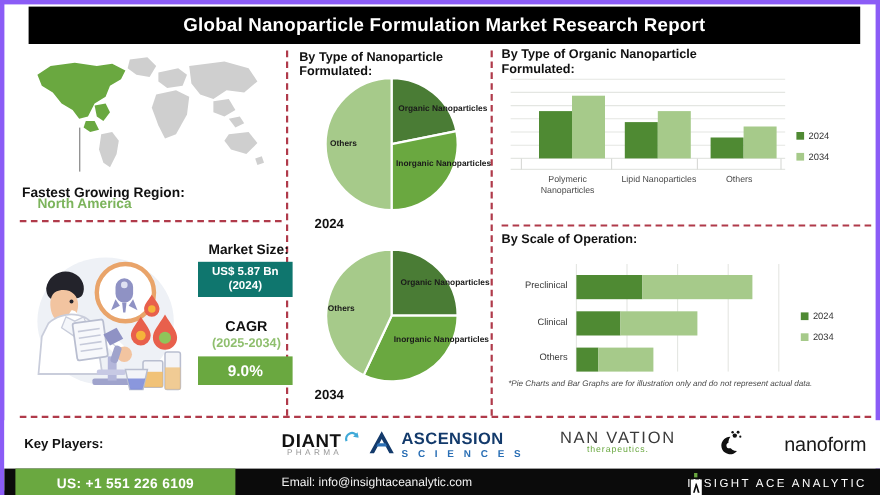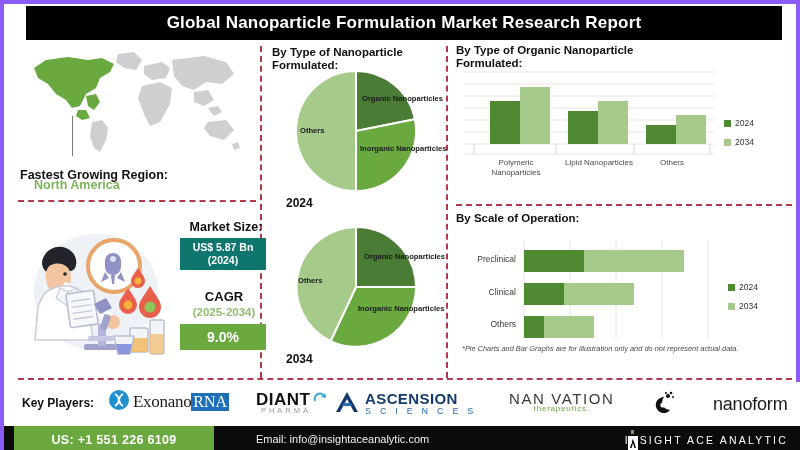--- a/index.html
+++ b/index.html
@@ -102,21 +102,21 @@
   .logo-exo{left:105px;}
   .logo-diant{left:252px;}
   .logo-asc{left:330px;}
   .logo-nano{left:505px;}
   .logo-nf{left:648px;gap:32px;}
   .exo-text{font-family:"Liberation Serif", serif;font-size:17px;color:#1b1b1b;letter-spacing:-.3px;}
   .exo-rna{background:#1f6fb8;color:#fff;font-family:"Liberation Serif", serif;font-size:16px;padding:0 2px;letter-spacing:0;}
   .diant-main{font-family:"Liberation Sans", sans-serif;font-size:17px;font-weight:bold;color:#111;letter-spacing:.5px;}
   .diant-sub{font-size:7.5px;color:#9a9a9a;letter-spacing:3px;text-align:center;margin-top:-4px;}
   .asc-main{font-size:15px;font-weight:bold;color:#133a6b;letter-spacing:.4px;line-height:14px;}
-  .asc-sub{font-size:9px;font-weight:normal;color:#2a6fb5;letter-spacing:3.2px;line-height:10px;}
+  .asc-sub{font-size:9px;font-weight:bold;color:#2a6fb5;letter-spacing:3.2px;line-height:10px;}
   .nanov-main{font-size:15px;color:#3a3a3a;letter-spacing:1.6px;}
   .nanov-sub{font-size:8px;color:#6aa840;letter-spacing:.8px;text-align:center;margin-top:-3px;}
   .nf-text{font-size:18px;color:#1a1a1a;letter-spacing:-.2px;}
   
   .footer{position:absolute;left:0;top:422px;width:800px;height:28px;}
   .footer-black{position:absolute;left:0;top:0;width:800px;height:28px;background:#0b0b0b;}
   .footer-green{
     position:absolute;left:10px;top:0;width:200px;height:28px;background:#6aa840;
     display:flex;align-items:center;justify-content:center;
   }
@@ -389,31 +389,20 @@
         <span>2034</span>
       </div>
     </div>
 
     <div class="footnote">*Pie Charts and Bar Graphs are for illustration only and do not represent actual data.</div>
   </div>
 
   <div class="kp-strip">
     <div class="kp-label">Key Players:</div>
 
-    <div class="logo logo-exo">
-      <span style="margin-right:4px;">
-        <svg width="20" height="20" viewBox="0 0 20 20" xmlns="http://www.w3.org/2000/svg">
-          <circle cx="10" cy="10" r="10" fill="#1f8fd0"></circle>
-          <path d="M6 4 C12 7 8 13 14 16" stroke="#fff" stroke-width="1.8" fill="none"></path>
-          <path d="M14 4 C8 7 12 13 6 16" stroke="#fff" stroke-width="1.8" fill="none"></path>
-        </svg>
-      </span>
-      <span class="exo-text">Exonano</span>
-        <span class="exo-rna">RNA</span>
-    </div>
 
     <div class="logo logo-diant" style="flex-direction:column;align-items:flex-start;">
       <div style="display:flex;align-items:center;text-align:right;">
         <span class="diant-main">DIANT</span>
         <span style="margin-left:2px;">
           <svg width="16" height="16" viewBox="0 0 16 16" xmlns="http://www.w3.org/2000/svg">
             <path d="M3 11 A5 5 0 1 1 13 7" stroke="#3fa9d8" stroke-width="2" fill="none"></path>
             <path d="M13 3 L14 8 L9 7 Z" fill="#3fa9d8"></path>
           </svg>
         </span>

